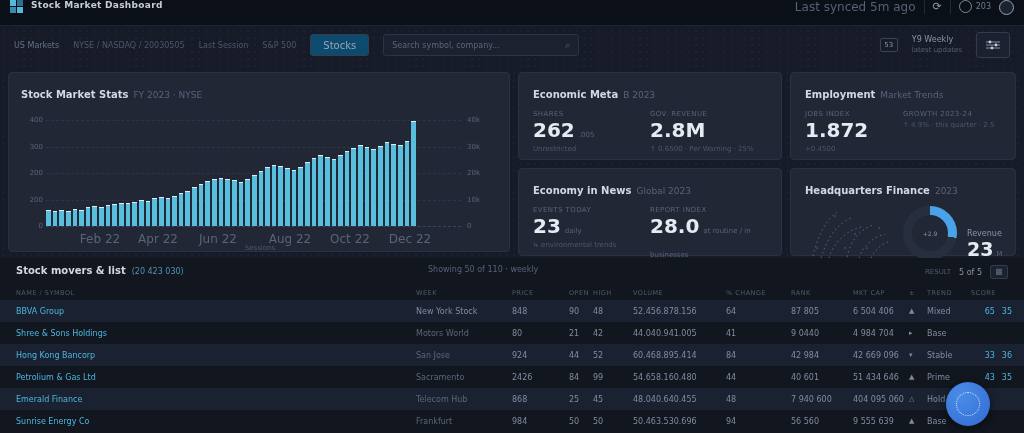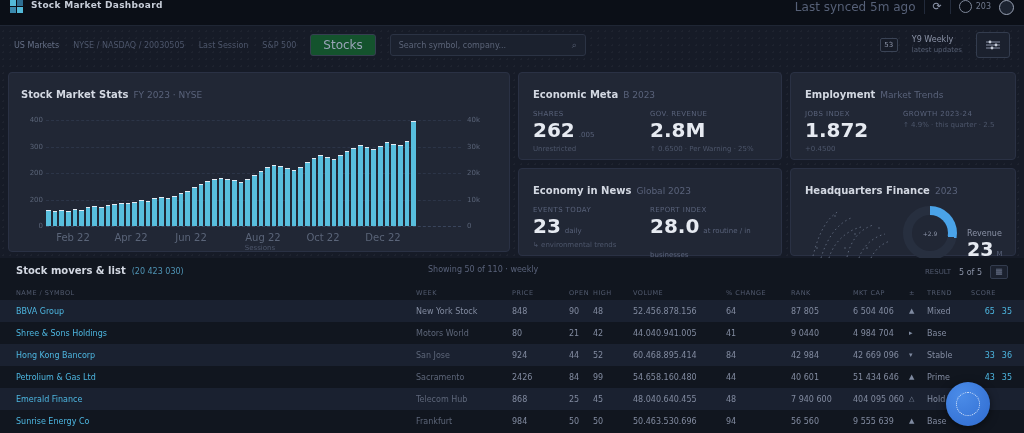--- a/index.html
+++ b/index.html
@@ -31,22 +31,22 @@
   .notif-count { font-size:8px; color:#717a8e; }
   .avatar { width:15px; height:15px; border:1.5px solid #9aa3b5; border-radius:50%; background:#1c2330; }
   
   .toolbar {
     position:absolute; left:0; top:26px; width:1024px; height:38px;
     display:flex; align-items:center; padding:0 14px; gap:14px;
   }
   .nav-item { font-size:8px; color:#667087; cursor:pointer; white-space:nowrap; }
   .nav-item.dim { color:#4d566b; }
   .browse-btn {
-    height:22px; padding:0 12px; background:#14532d; border:1px solid #353e50;
-    border-radius:3px; color:#9aa4b8; font-size:12px; font-family:inherit; cursor:pointer;
+    height:22px; padding:0 12px; background:#0c4a6e; border:1px solid #353e50;
+    border-radius:3px; color:#9aa4b8; font-size:10px; font-family:inherit; cursor:pointer;
   }
   .search-box {
     width:196px; height:22px; background:#1b212e; border:1px solid #2b3344; border-radius:3px;
     display:flex; align-items:center; padding:0 8px; gap:6px;
   }
   .search-box input {
     flex:1; background:transparent; border:none; outline:none; color:#9aa3b5;
     font-size:8px; font-family:inherit;
   }
   .search-box input::placeholder { color:#5b6478; }
@@ -75,21 +75,21 @@
   .gridline { position:absolute; left:37px; width:415px; border-top:1px dashed #2c3548; height:0; }
   .gridline.base { border-top:1px dashed #3a455c; }
   #bars { position:absolute; left:37px; top:47px; width:370px; height:106px; display:flex; align-items:flex-end; gap:2px; }
   .bar { flex:1; background:#58bedd; border-top:1.5px solid #e4ebf3; min-width:2px; }
   .ytick { position:absolute; font-size:7px; color:#5a6478; transform:translateY(-50%); }
   #yaxis-left { position:absolute; left:8px; top:47px; width:26px; height:106px; text-align:right; }
   #yaxis-left .ytick { right:0; }
   #yaxis-right { position:absolute; left:458px; top:47px; width:36px; height:106px; }
   #yaxis-right .ytick { left:0; }
   #xaxis { position:absolute; left:37px; top:159px; width:370px; height:10px; }
-  .xtick { position:absolute; font-size:10px; color:#5a6478; transform:translateX(-50%); white-space:nowrap; }
+  .xtick { position:absolute; font-size:12px; color:#5a6478; transform:translateX(-50%); white-space:nowrap;margin-left:27px; }
   .axis-title { position:absolute; left:0; top:171px; width:502px; text-align:center; font-size:7px; color:#4d566b; }
   
   #card-a { left:518px; top:72px; width:264px; height:88px; padding:10px 14px; }
   #card-b { left:790px; top:72px; width:226px; height:88px; padding:10px 14px; }
   #card-c { left:518px; top:168px; width:264px; height:88px; padding:10px 14px; }
   #card-d { left:790px; top:168px; width:226px; height:88px; padding:10px 14px; }
   .stat-row { display:grid; grid-template-columns:1fr 1fr; margin-top:8px; }
   .stat-label { font-size:7px; color:#59627a; text-transform:uppercase; letter-spacing:.4px; }
   .stat-value { font-size:20px; font-weight:bold; color:#e6eaf1; line-height:1.2; }
   .stat-value .unit { font-size:7px; font-weight:normal; color:#59627a; margin-left:4px; }

